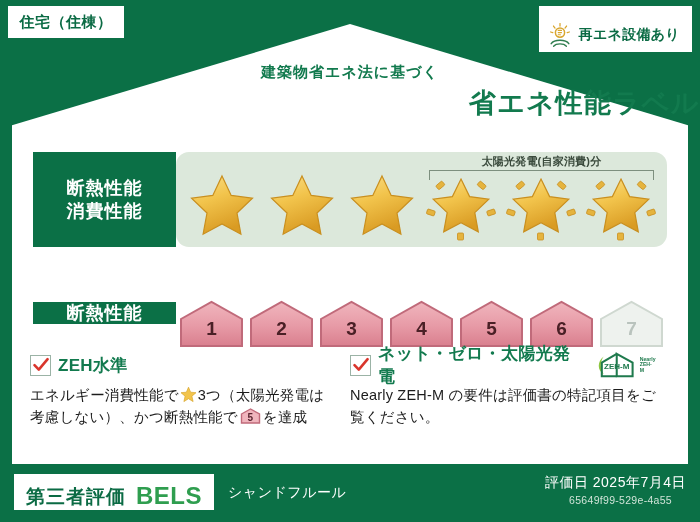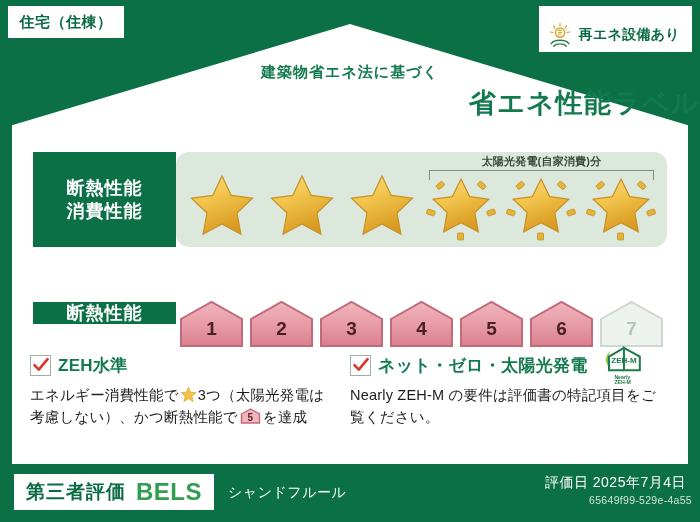--- a/index.html
+++ b/index.html
@@ -99,40 +99,40 @@
   .col-body{
     margin-top:6px;font-size:14.5px;color:#1c1c1c;line-height:1.55;
     letter-spacing:.2px;
   }
   .inline-star{display:inline-block;width:17px;height:17px;vertical-align:-3px;margin:0 1px;}
   .inline-house{display:inline-block;width:21px;height:16px;vertical-align:-2px;margin:0 2px;position:relative;}
   .inline-house .n{
     position:absolute;left:0;right:0;top:2px;text-align:center;
     font-size:10px;font-weight:bold;color:#5a2530;
   }
-  .zehm-logo{display:inline-flex;align-items:center;gap:2px;margin-left:6px;flex-direction:column;}
+  .zehm-logo{display:inline-flex;align-items:center;gap:2px;margin-left:6px;}
   .zehm-logo svg{display:block;}
   .zehm-cap{font-size:5.2px;line-height:1.05;color:#1f7a4d;font-weight:bold;}
 
   
   .footer{position:absolute;left:0;bottom:0;width:700px;height:58px;background:#0b7046;}
   .bels{
     position:absolute;left:14px;top:10px;height:36px;background:#ffffff;
-    display:flex;align-items:center;padding:0 12px;gap:10px;
+    display:flex;align-items:flex-end;padding:0 12px;gap:10px;
   }
   .bels .jp{font-size:19px;font-weight:bold;color:#0b6b44;letter-spacing:1px;}
   .bels .en{font-size:24px;font-weight:bold;color:#2f9e4f;letter-spacing:.5px;}
   .prop-name{
     position:absolute;left:228px;top:20px;font-size:14px;color:#ffffff;letter-spacing:.5px;
   }
   .eval-date{
     position:absolute;right:14px;top:10px;font-size:14px;color:#ffffff;letter-spacing:.5px;
   }
   .eval-id{
-    position:absolute;right:8px;top:30px;font-size:10.5px;color:#cfe3d7;letter-spacing:.3px;
+    position:absolute;right:28px;top:30px;font-size:10.5px;color:#cfe3d7;letter-spacing:.3px;
   }
 </style>
 </head>
 <body>
 
 <div class="label-root">
 
   <div class="tag-building">住宅（住棟）</div>
 
   <div class="tag-renew">

